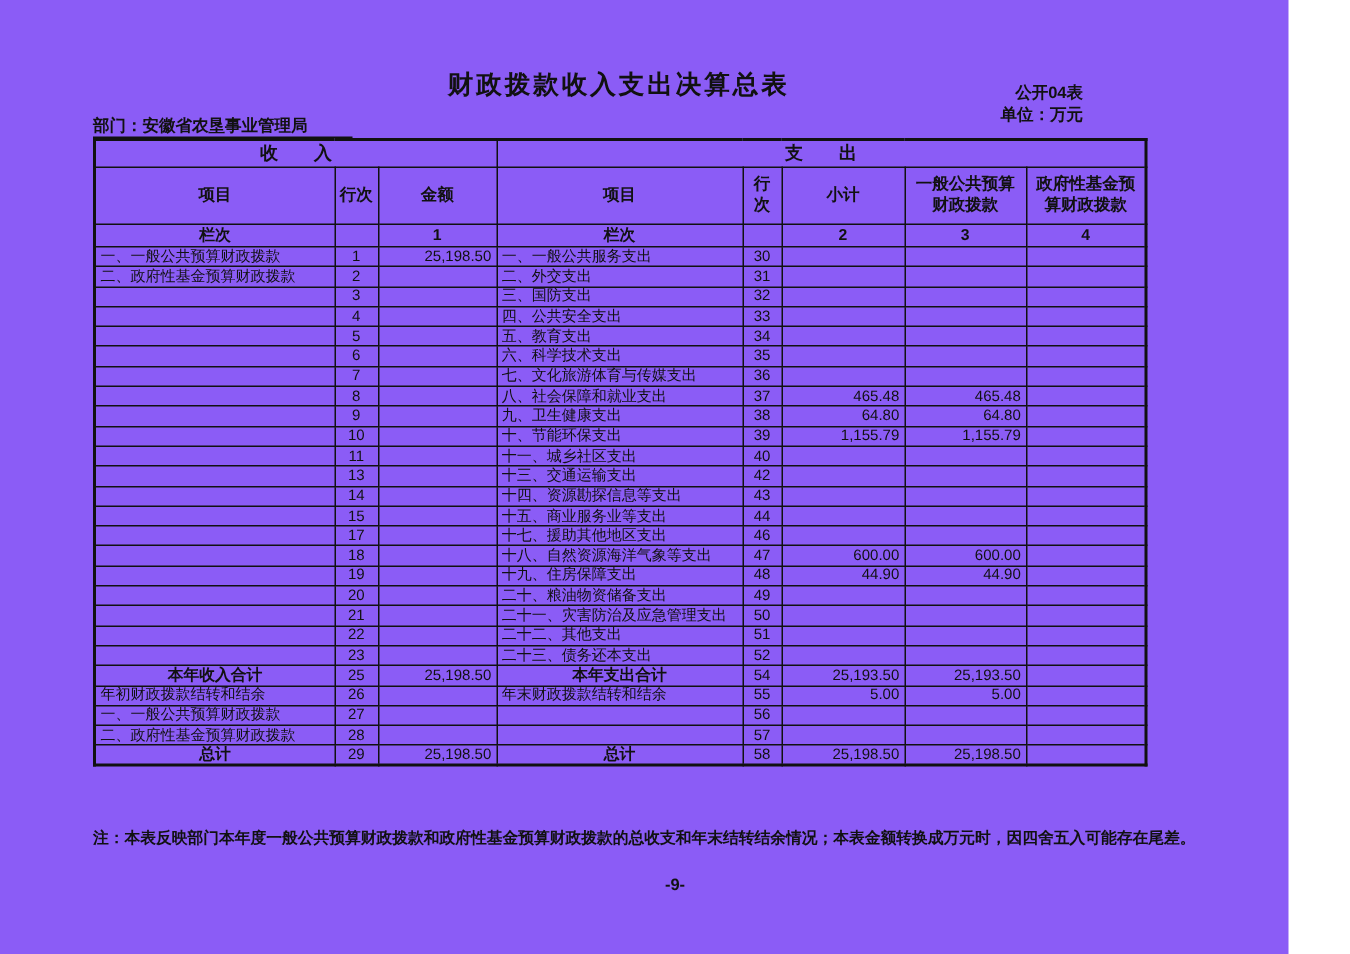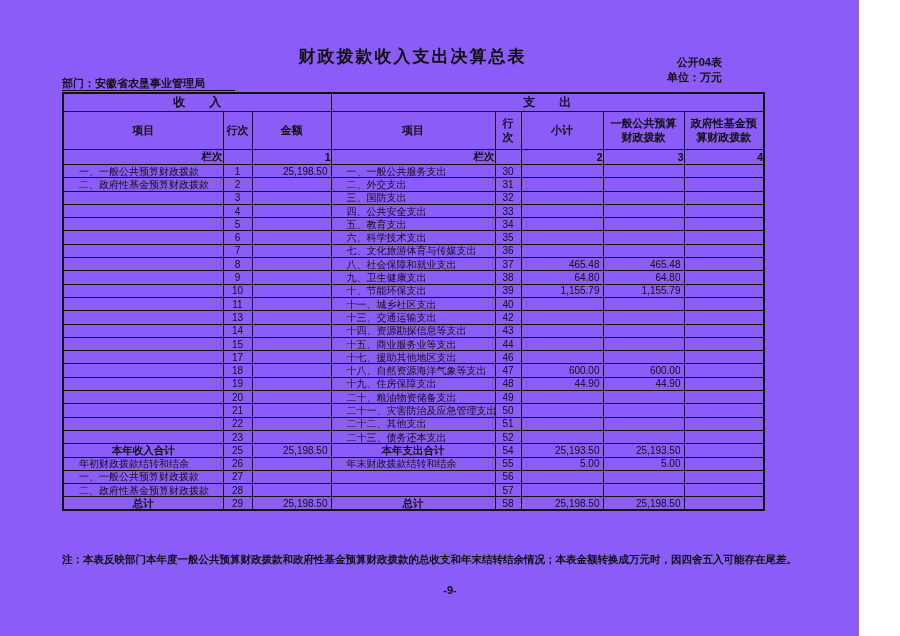--- a/index.html
+++ b/index.html
@@ -35,25 +35,25 @@
   .fiscal th, .fiscal td {
     border:1px solid #111;
     overflow:hidden; white-space:nowrap;
     padding:0;
   }
   tr.group-row th { height:15px; font-size:12px; font-weight:bold; text-align:center; }
   tr.col-row th {
     height:38px; font-size:11px; font-weight:bold; text-align:center;
     white-space:normal; line-height:1.25; padding:0 2px;
   }
-  tr.rank-row td { height:14px; font-size:10.5px; text-align:right; font-weight:600; }
+  tr.rank-row td { height:14px; font-size:10.5px; text-align:center; font-weight:600; }
 
   tbody.data tr { height:13.31px; }
   tbody.data td { font-size:10px; line-height:11px; }
-  td.item { text-align:left; padding-left:15px; }
+  td.item { text-align:left; padding-left:3px; }
   td.line { text-align:center; }
   td.amt  { text-align:right; padding-right:3px; }
   tr.em td.item { text-align:center; font-weight:bold; padding-left:0; font-size:10.5px; }
 
   .note {
     position:absolute; top:552px; left:62px; width:786px;
     font-size:10.5px; font-weight:600; line-height:14px;
   }
   .pageno {
     position:absolute; top:584px; left:62px; width:776px;

